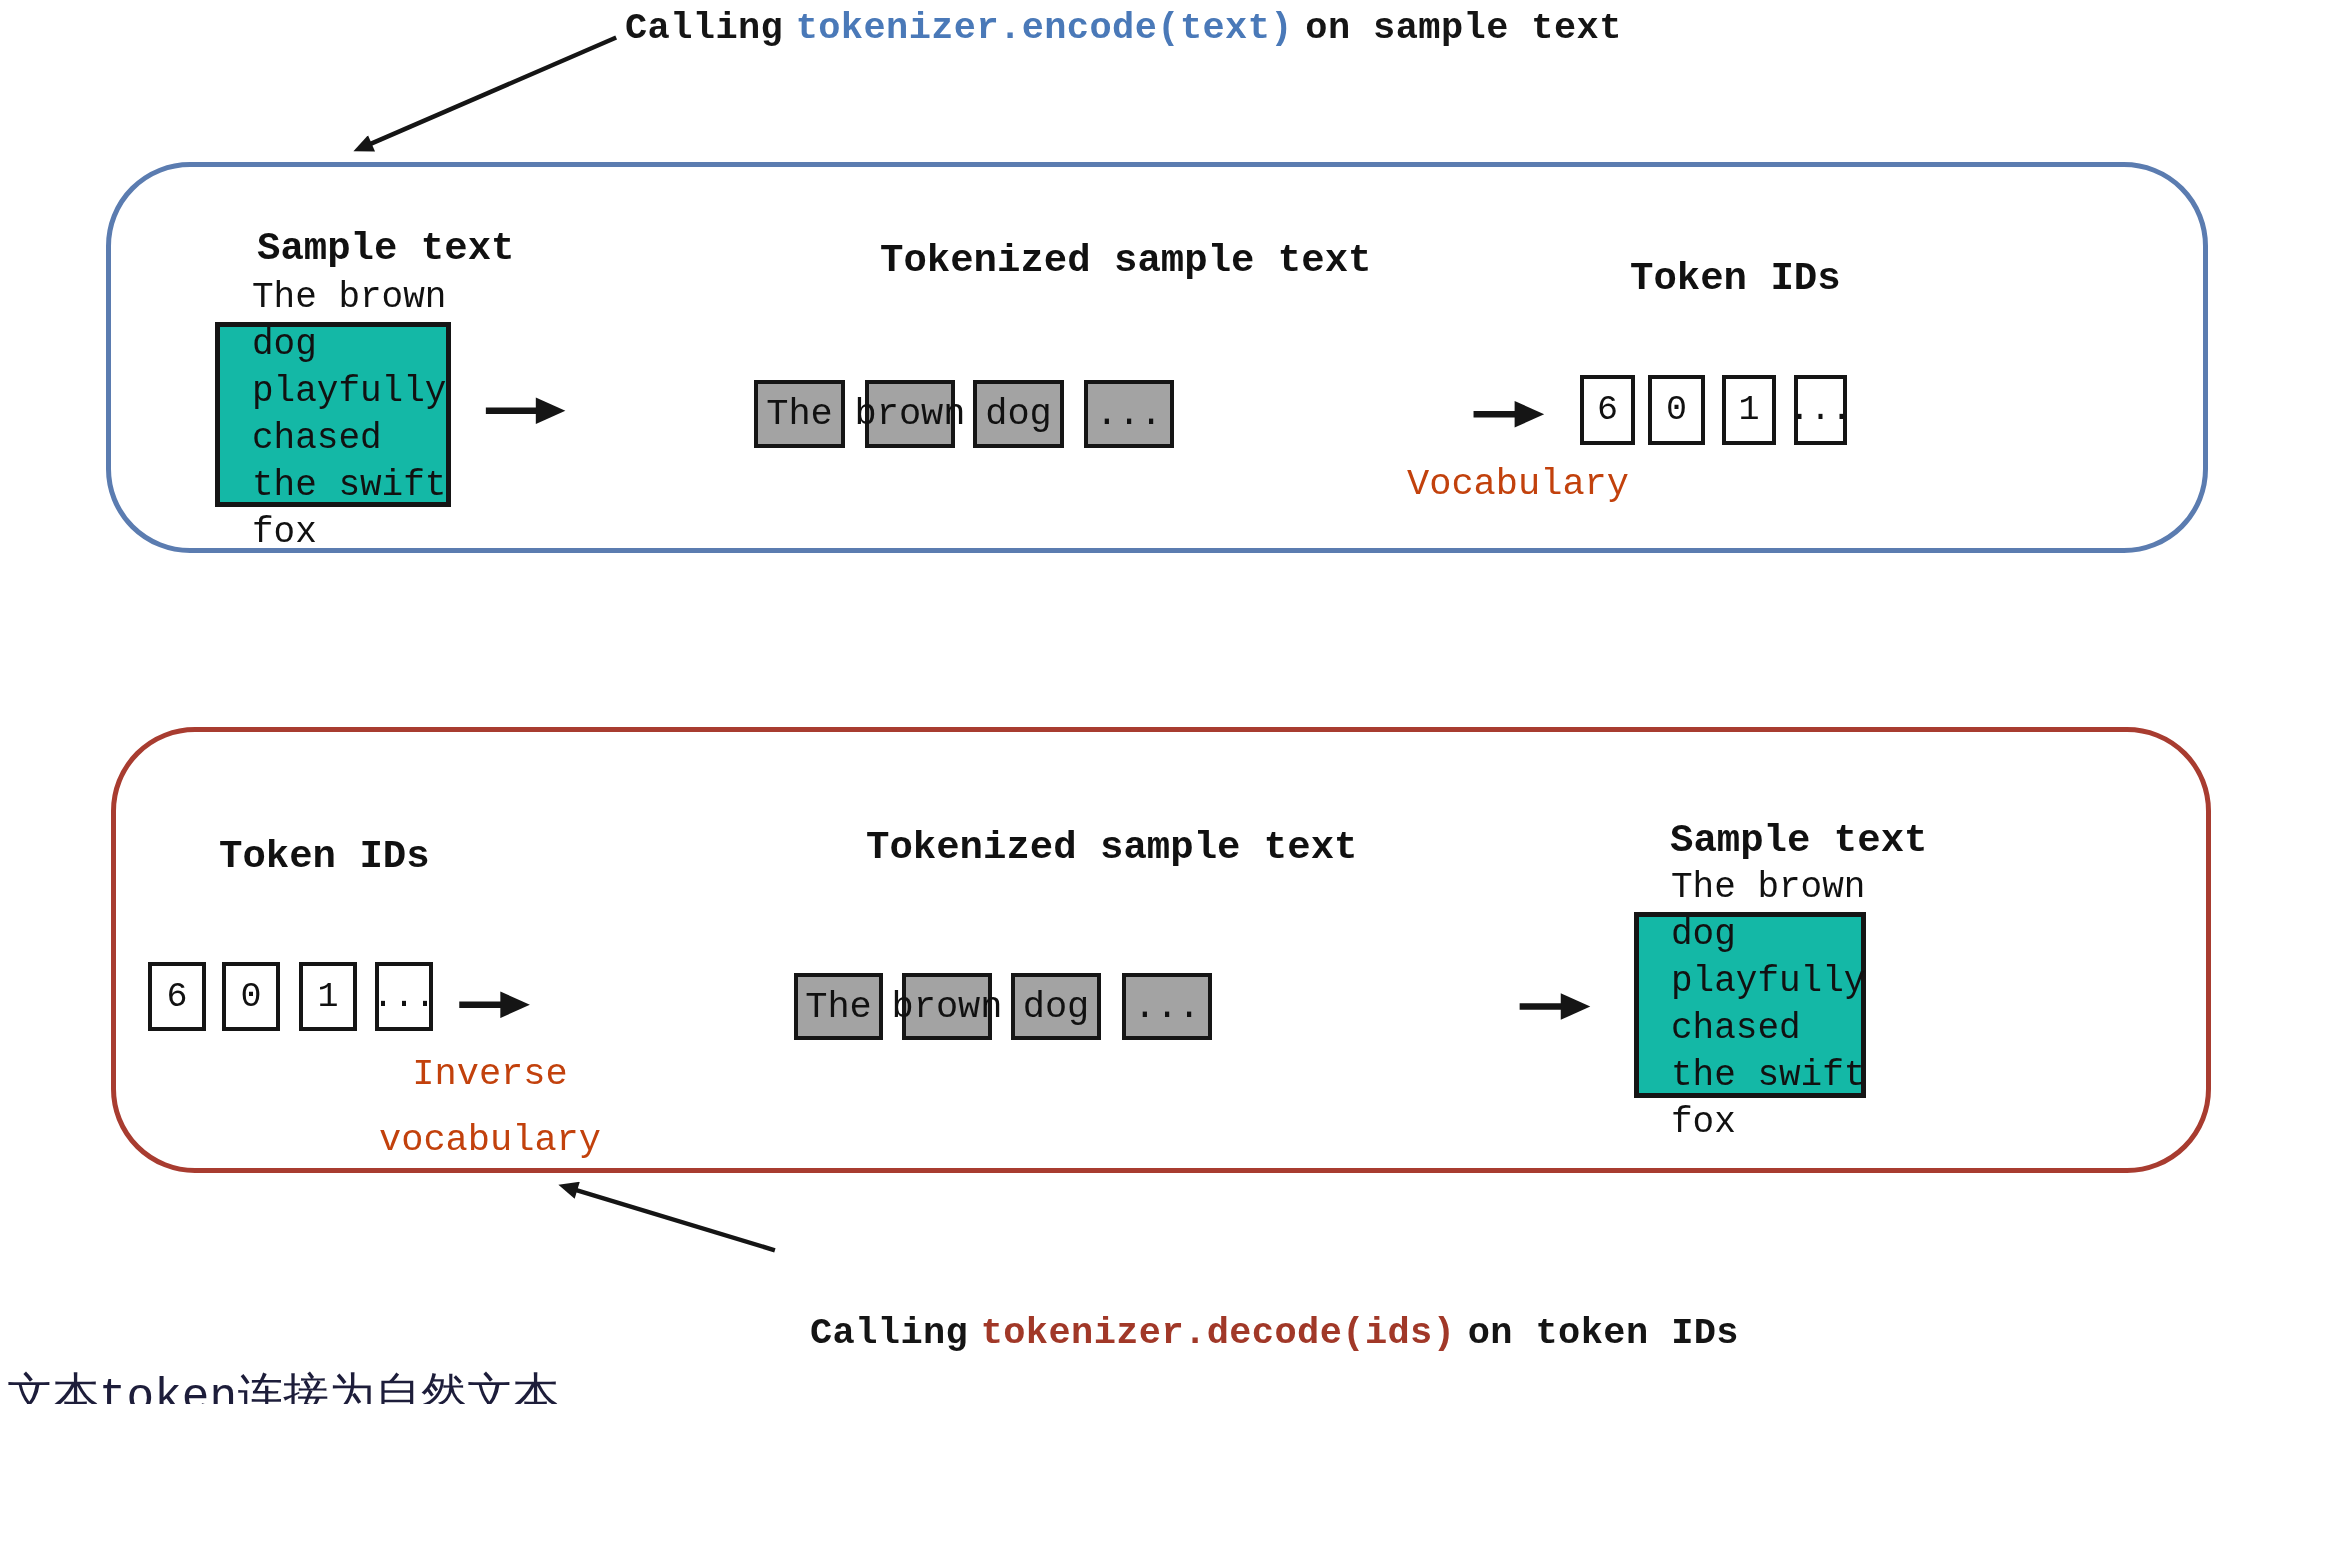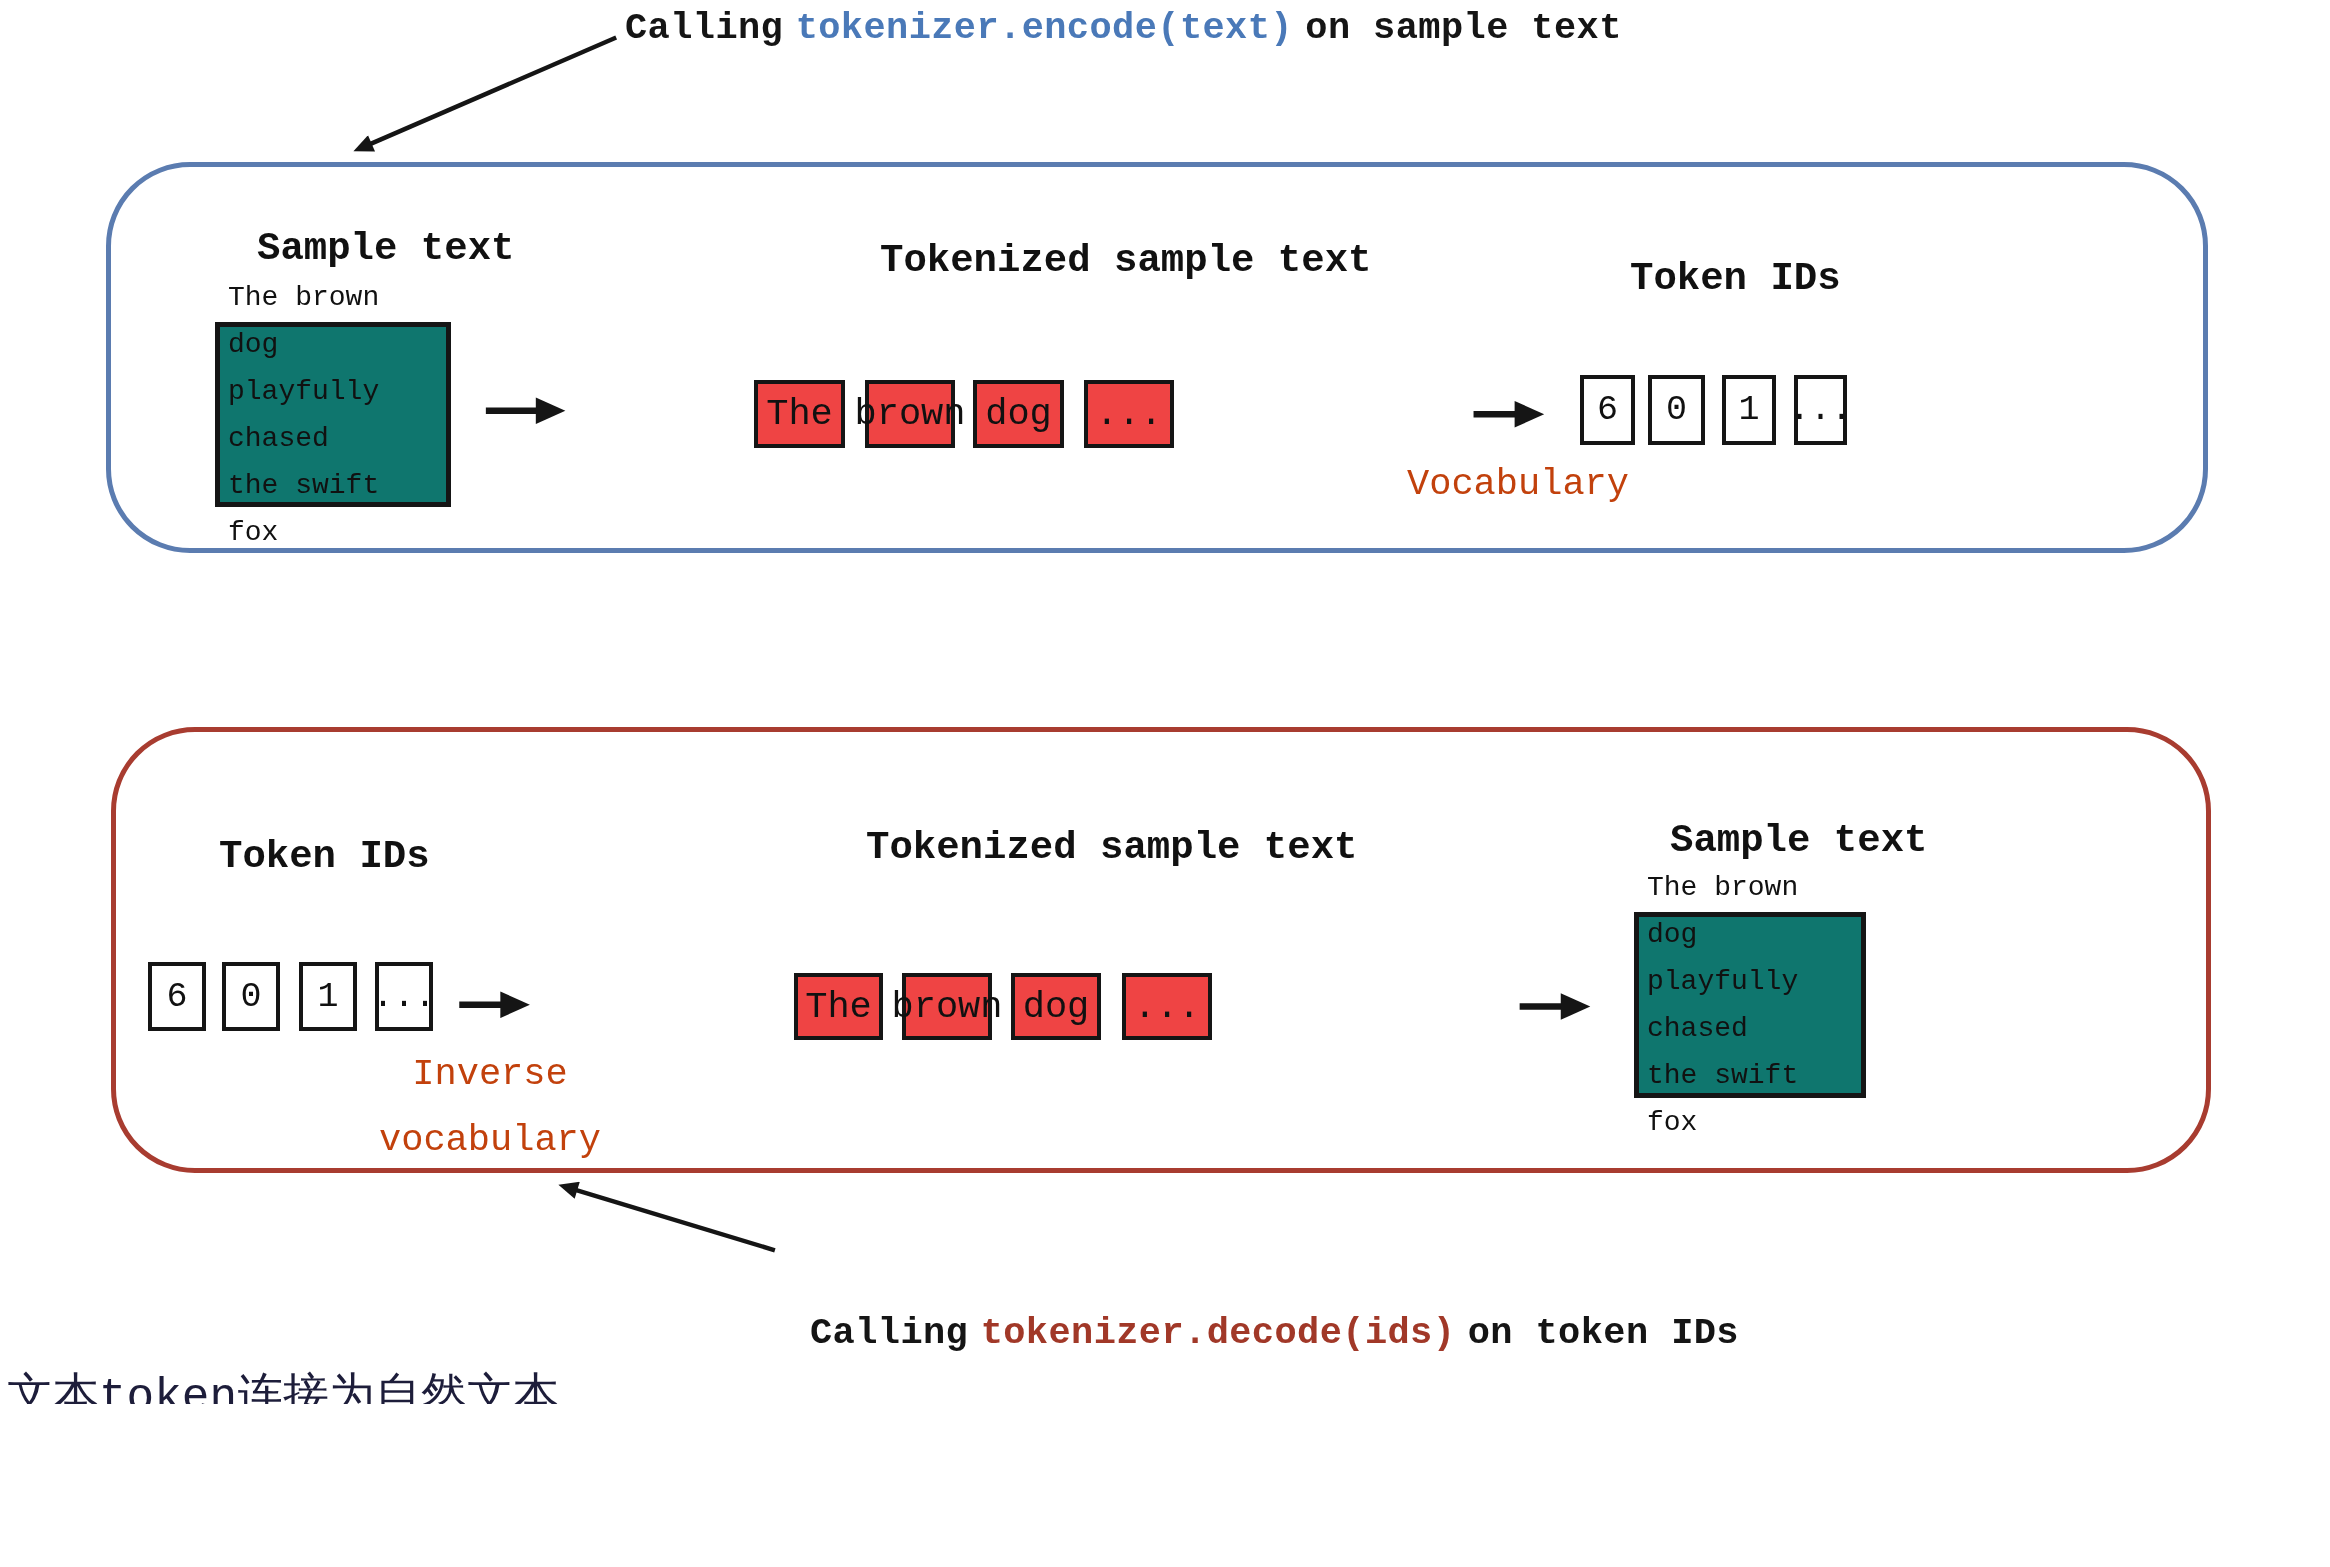--- a/index.html
+++ b/index.html
@@ -30,26 +30,26 @@
   .panel{position:absolute;border-radius:84px;background:transparent;box-sizing:border-box;}
   .panel-encode{left:106px;top:162px;width:2102px;height:391px;border:5.3px solid var(--encode-border);}
   .panel-decode{left:111px;top:727px;width:2100px;height:446px;border:5.3px solid var(--decode-border);}
 
   .h{position:absolute;font-weight:bold;font-size:39px;color:#111;white-space:nowrap;}
   .t{position:absolute;font-size:37px;color:#c2410c;white-space:nowrap;}
   .center-x{transform:translateX(-50%);text-align:center;}
   .prelines{white-space:pre-line;}
 
   .textbox{
-    position:absolute;border:5.3px solid #151515;box-sizing:border-box;background:#0f766e;
-    display:flex;align-items:center;font-size:28px;line-height:47px;
-    white-space:pre-line;padding-left:8px;color:#111;
+    position:absolute;border:5.3px solid #151515;box-sizing:border-box;background:#14b8a6;
+    display:flex;align-items:center;font-size:36px;line-height:47px;
+    white-space:pre-line;padding-left:32px;color:#111;
   }
   .tok{
-    position:absolute;border:4.4px solid #151515;box-sizing:border-box;background:#ef4444;
+    position:absolute;border:4.4px solid #151515;box-sizing:border-box;background:#a3a3a3;
     display:flex;align-items:center;justify-content:center;font-size:37px;color:#111;
   }
   .idb{
     position:absolute;border:4.4px solid #151515;box-sizing:border-box;background:#fff;
     display:flex;align-items:center;justify-content:center;font-size:35px;color:#111;
   }
 
   .caption{position:absolute;left:7px;top:1367px;width:2316px;color:var(--caption-ink);
     font-size:46px;line-height:63px;}
   .caption div{white-space:nowrap;}

